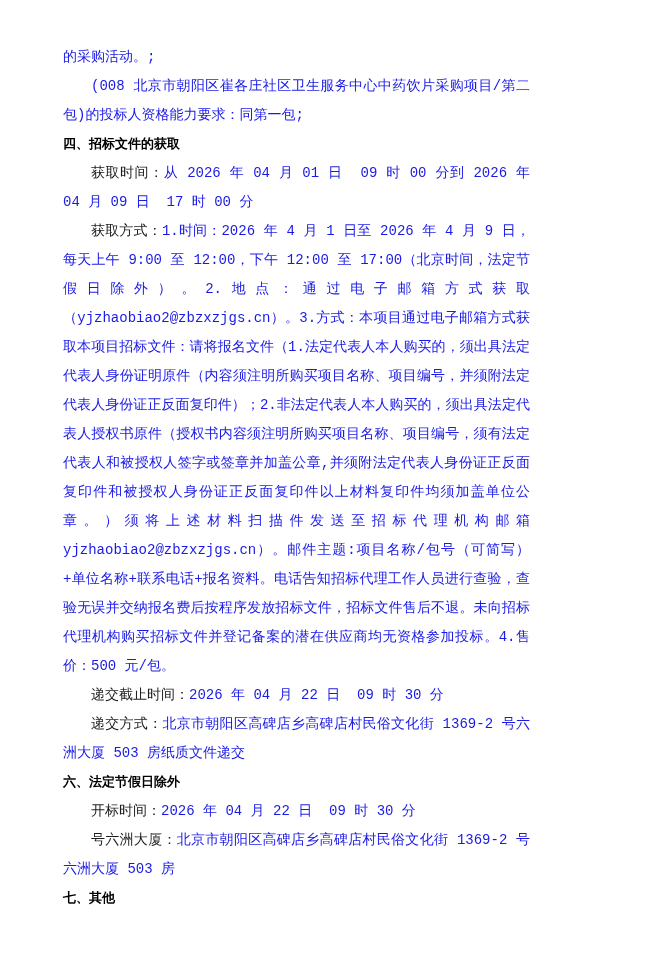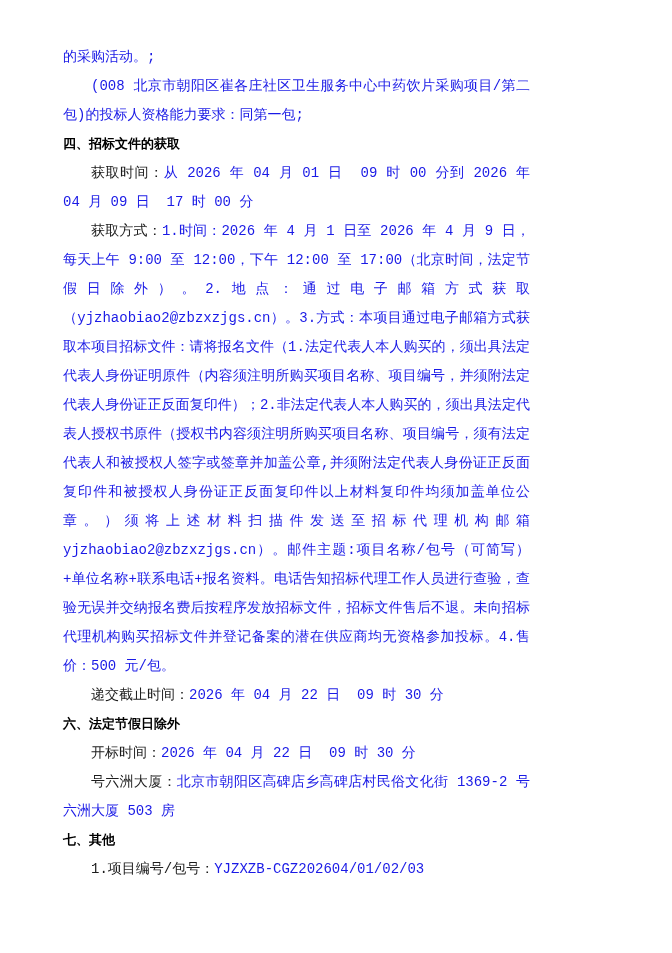--- a/index.html
+++ b/index.html
@@ -53,25 +53,25 @@
 
   <h2 class="heading">四、招标文件的获取</h2>
 
   <p class="para indent"><span class="label">获取时间：</span><span class="blue">从 2026 年 04 月 01 日  09 时 00 分到 2026 年 04 月 09 日  17 时 00 分</span></p>
 
   <p class="para indent"><span class="label">获取方式：</span><span class="blue">1.时间：2026 年 4 月 1 日至 2026 年 4 月 9 日，每天上午 9:00 至 12:00，下午 12:00 至 17:00（北京时间，法定节假日除外）。2.地点：通过电子邮箱方式获取（yjzhaobiao2@zbzxzjgs.cn）。3.方式：本项目通过电子邮箱方式获取本项目招标文件：请将报名文件（1.法定代表人本人购买的，须出具法定代表人身份证明原件（内容须注明所购买项目名称、项目编号，并须附法定代表人身份证正反面复印件）；2.非法定代表人本人购买的，须出具法定代表人授权书原件（授权书内容须注明所购买项目名称、项目编号，须有法定代表人和被授权人签字或签章并加盖公章,并须附法定代表人身份证正反面复印件和被授权人身份证正反面复印件以上材料复印件均须加盖单位公章。）须将上述材料扫描件发送至招标代理机构邮箱 yjzhaobiao2@zbzxzjgs.cn）。邮件主题:项目名称/包号（可简写）+单位名称+联系电话+报名资料。电话告知招标代理工作人员进行查验，查验无误并交纳报名费后按程序发放招标文件，招标文件售后不退。未向招标代理机构购买招标文件并登记备案的潜在供应商均无资格参加投标。4.售价：500 元/包。</span></p>
 
 
   <p class="para indent"><span class="label">递交截止时间：</span><span class="blue">2026 年 04 月 22 日  09 时 30 分</span></p>
 
+  <p class="para indent"><span class="label">递交方式：</span><span class="blue">北京市朝阳区高碑店乡高碑店村民俗文化街 1369-2 号六洲大厦 503 房纸质文件递交</span></p>
 
   <h2 class="heading">六、法定节假日除外</h2>
 
   <p class="para indent"><span class="label">开标时间：</span><span class="blue">2026 年 04 月 22 日  09 时 30 分</span></p>
 
   <p class="para indent"><span class="label">号六洲大厦：</span><span class="blue">北京市朝阳区高碑店乡高碑店村民俗文化街 1369-2 号六洲大厦 503 房</span></p>
 
   <h2 class="heading">七、其他</h2>
 
-  <p class="para indent"><span class="label">1.项目编号/包号：</span><span class="blue">YJZXZB-CGZ202604/01/02/03</span></p>
 
 
 </div>
 
 </body></html>

